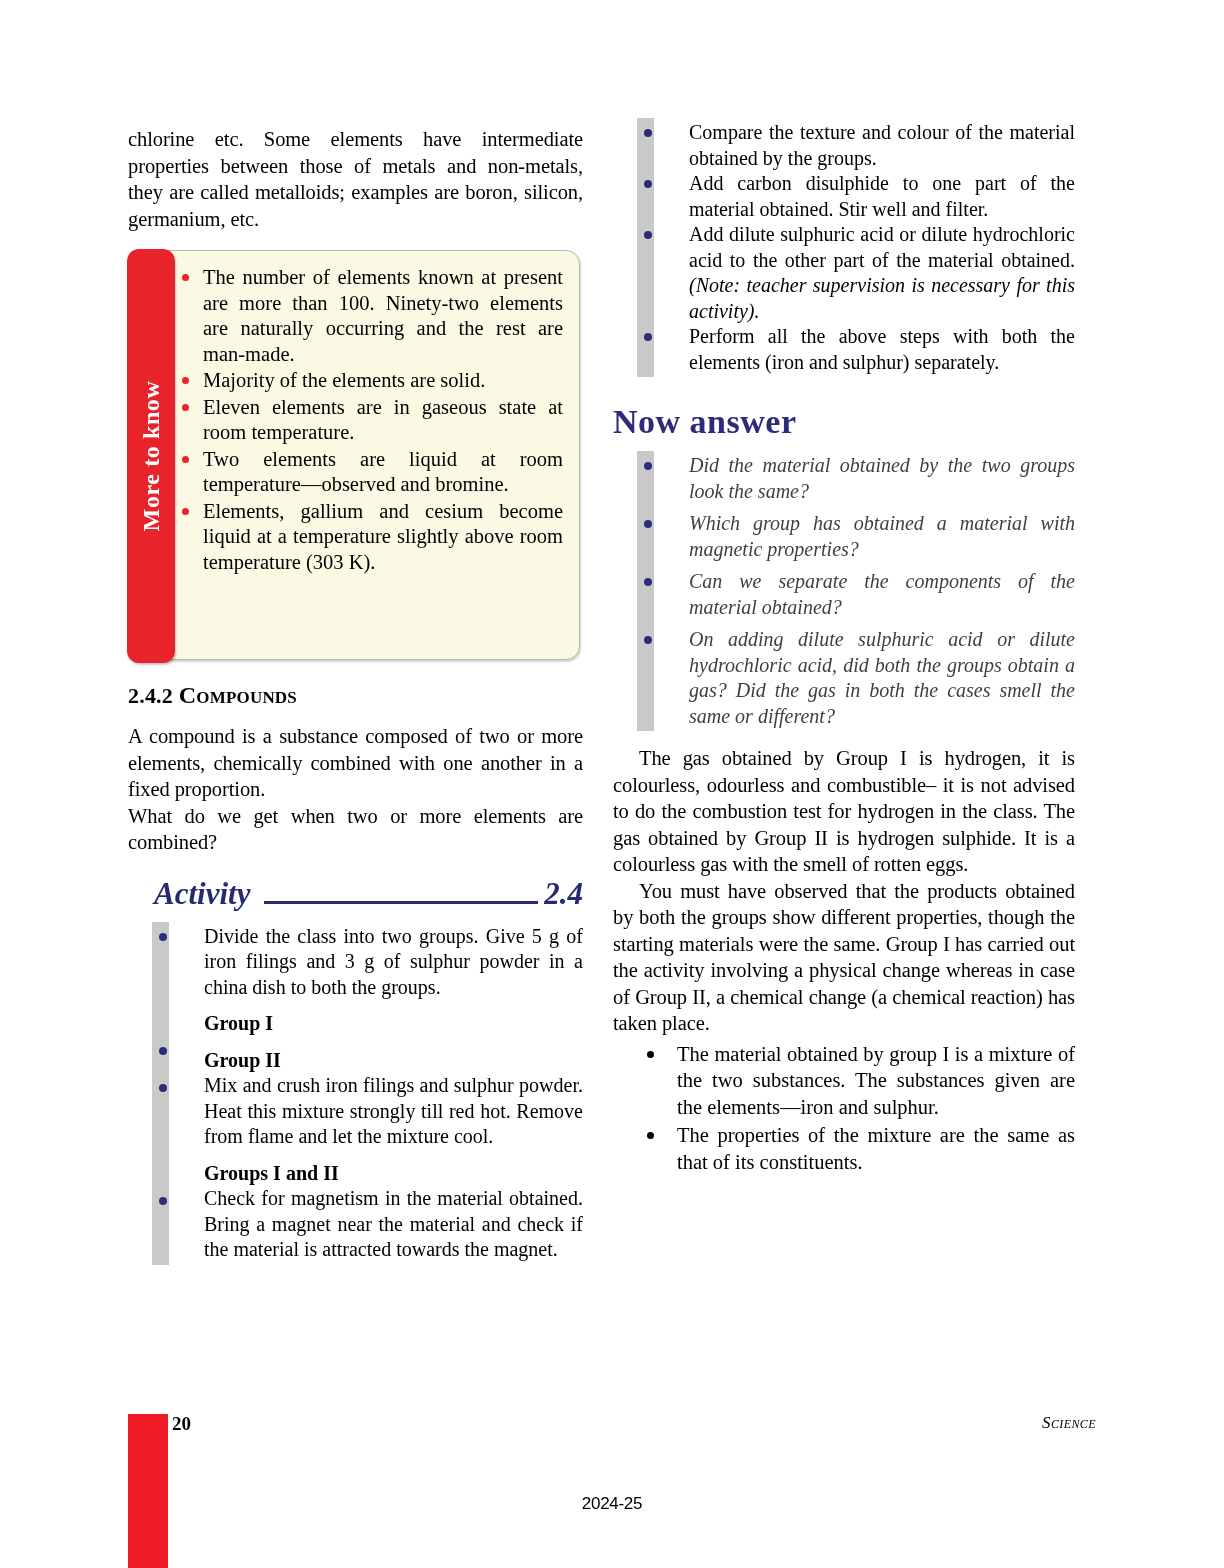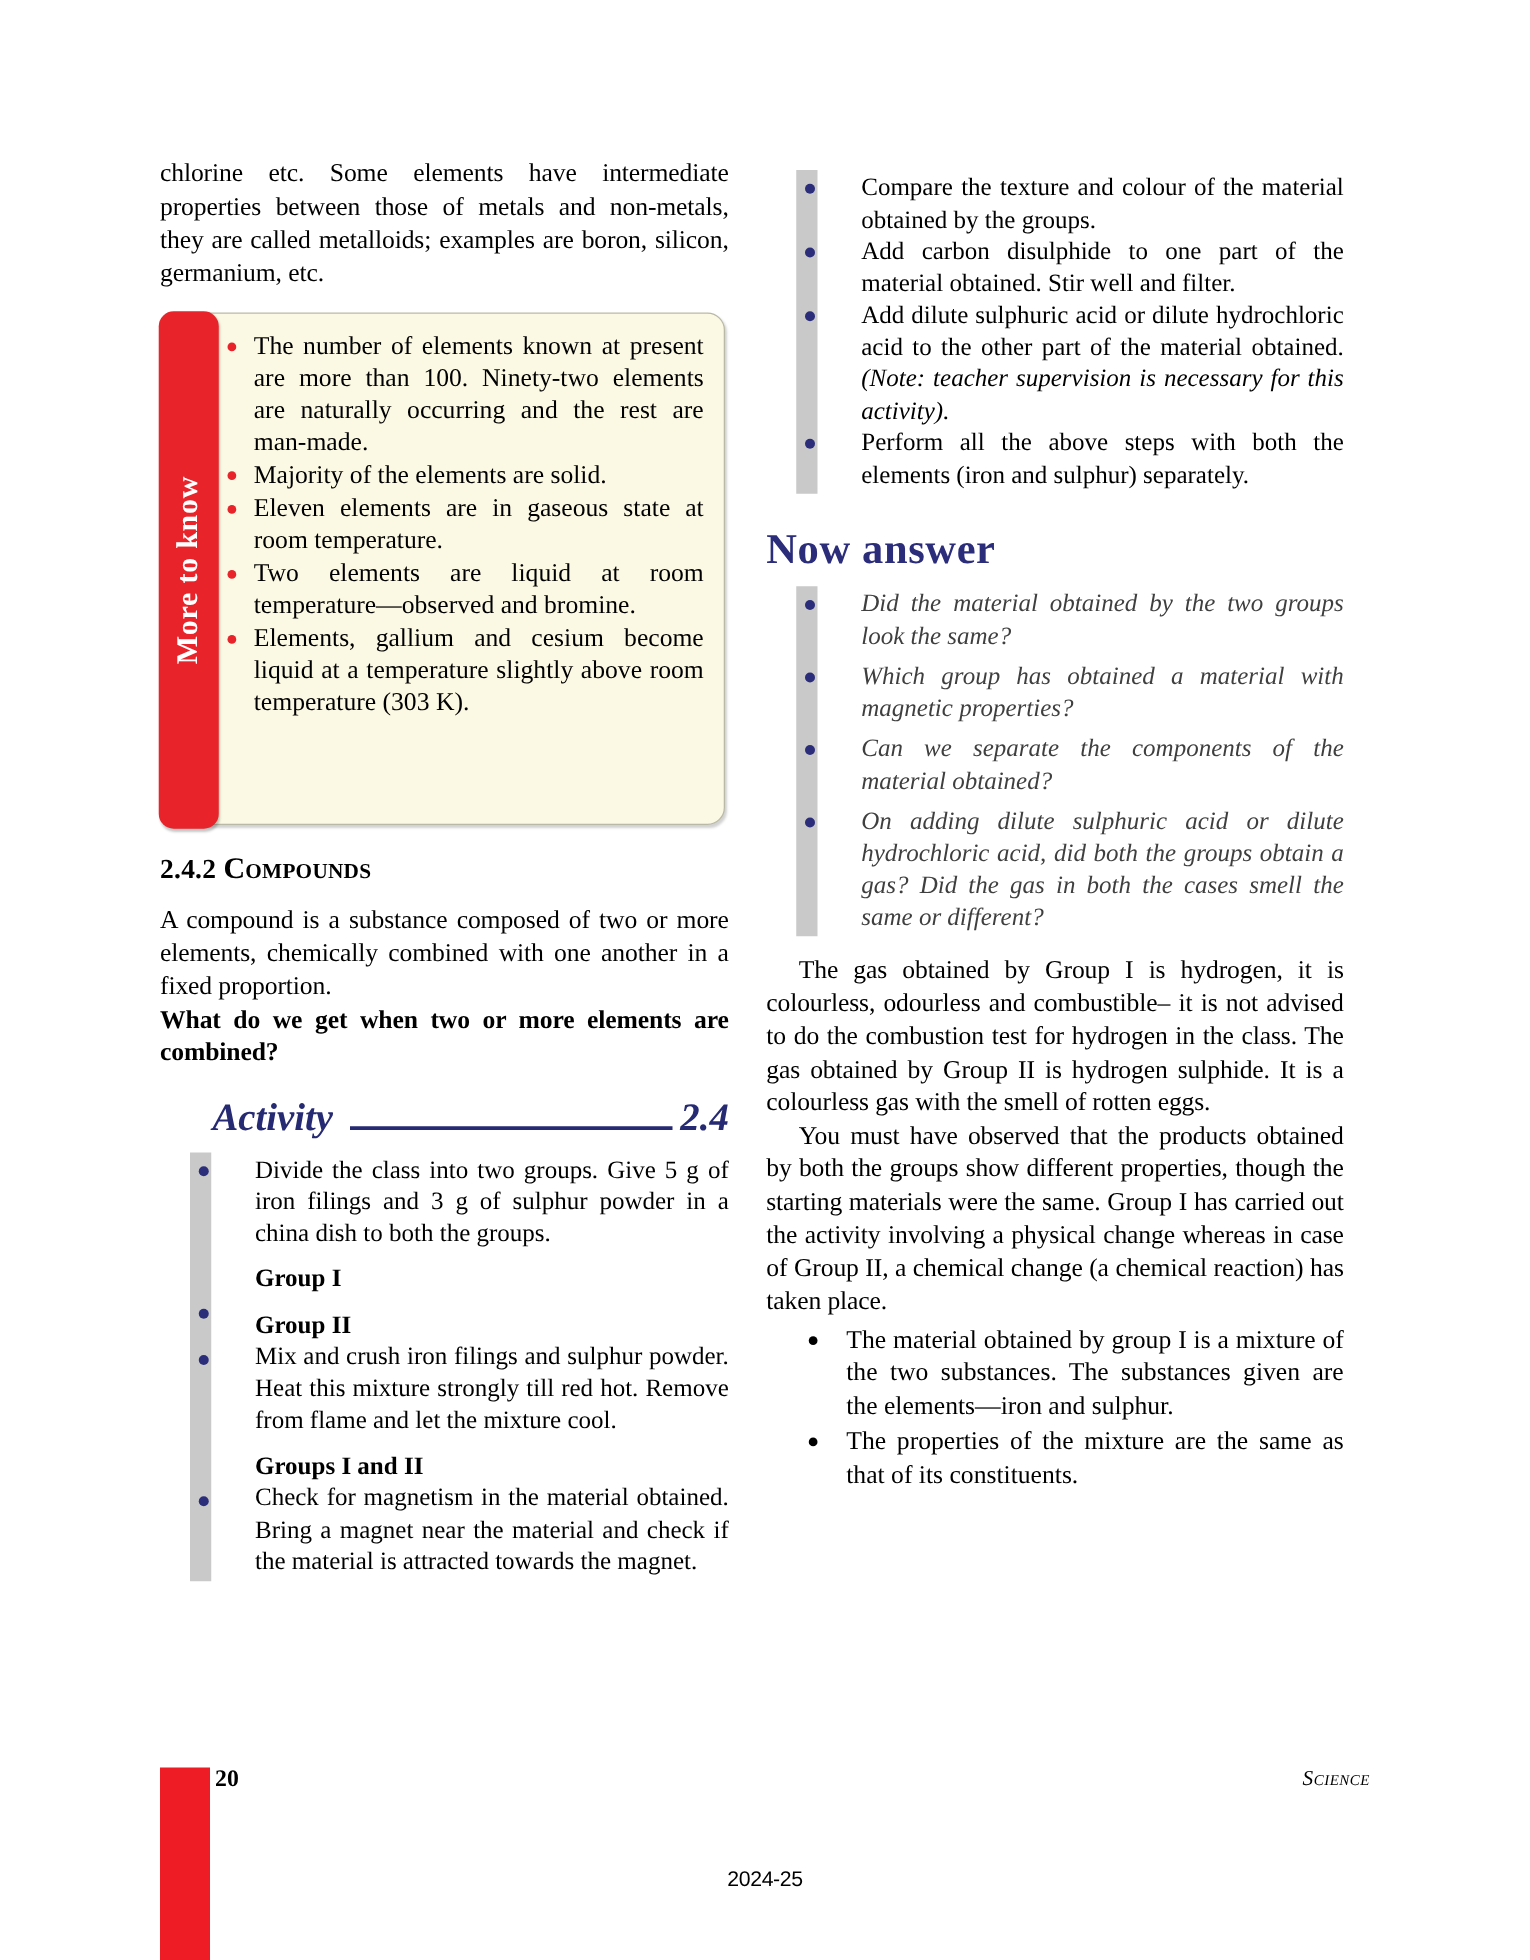--- a/index.html
+++ b/index.html
@@ -24,35 +24,35 @@
   
   .col-left {
     position: absolute;
     left: 128px;
     top: 126px;
     width: 455px;
   }
   .col-right {
     position: absolute;
     left: 613px;
-    top: 126px;
+    top: 108px;
     width: 462px;
   }
 
   p.body-text {
     margin: 0 0 0 0;
     font-size: 20.5px;
     line-height: 26.5px;
     text-align: justify;
     letter-spacing: -0.1px;
   }
   p.body-text.indent { text-indent: 26px; }
   p.body-text + p.body-text { margin-top: 0; }
 
-  .bold { font-weight: bold; }
+  .bold { font-weight: normal; }
 
   
   .mtk-box {
     position: relative;
     margin-top: 18px;
     width: 452px;
     min-height: 410px;
     background: #fbf8e3;
     border: 1px solid #b9b9a8;
     border-radius: 14px;
@@ -113,21 +113,21 @@
   }
   .subhead .smallcaps {
     font-variant: small-caps;
     font-size: 24px;
   }
   .para-block { margin-top: 14px; }
 
   
   .activity-head {
     margin-top: 20px;
-    margin-left: 42px;
+    margin-left: 26px;
     display: flex;
     align-items: baseline;
     color: #262a72;
     font-style: italic;
     font-weight: bold;
     font-size: 31px;
   }
   .activity-head .rule {
     flex: 1 1 auto;
     height: 0;

